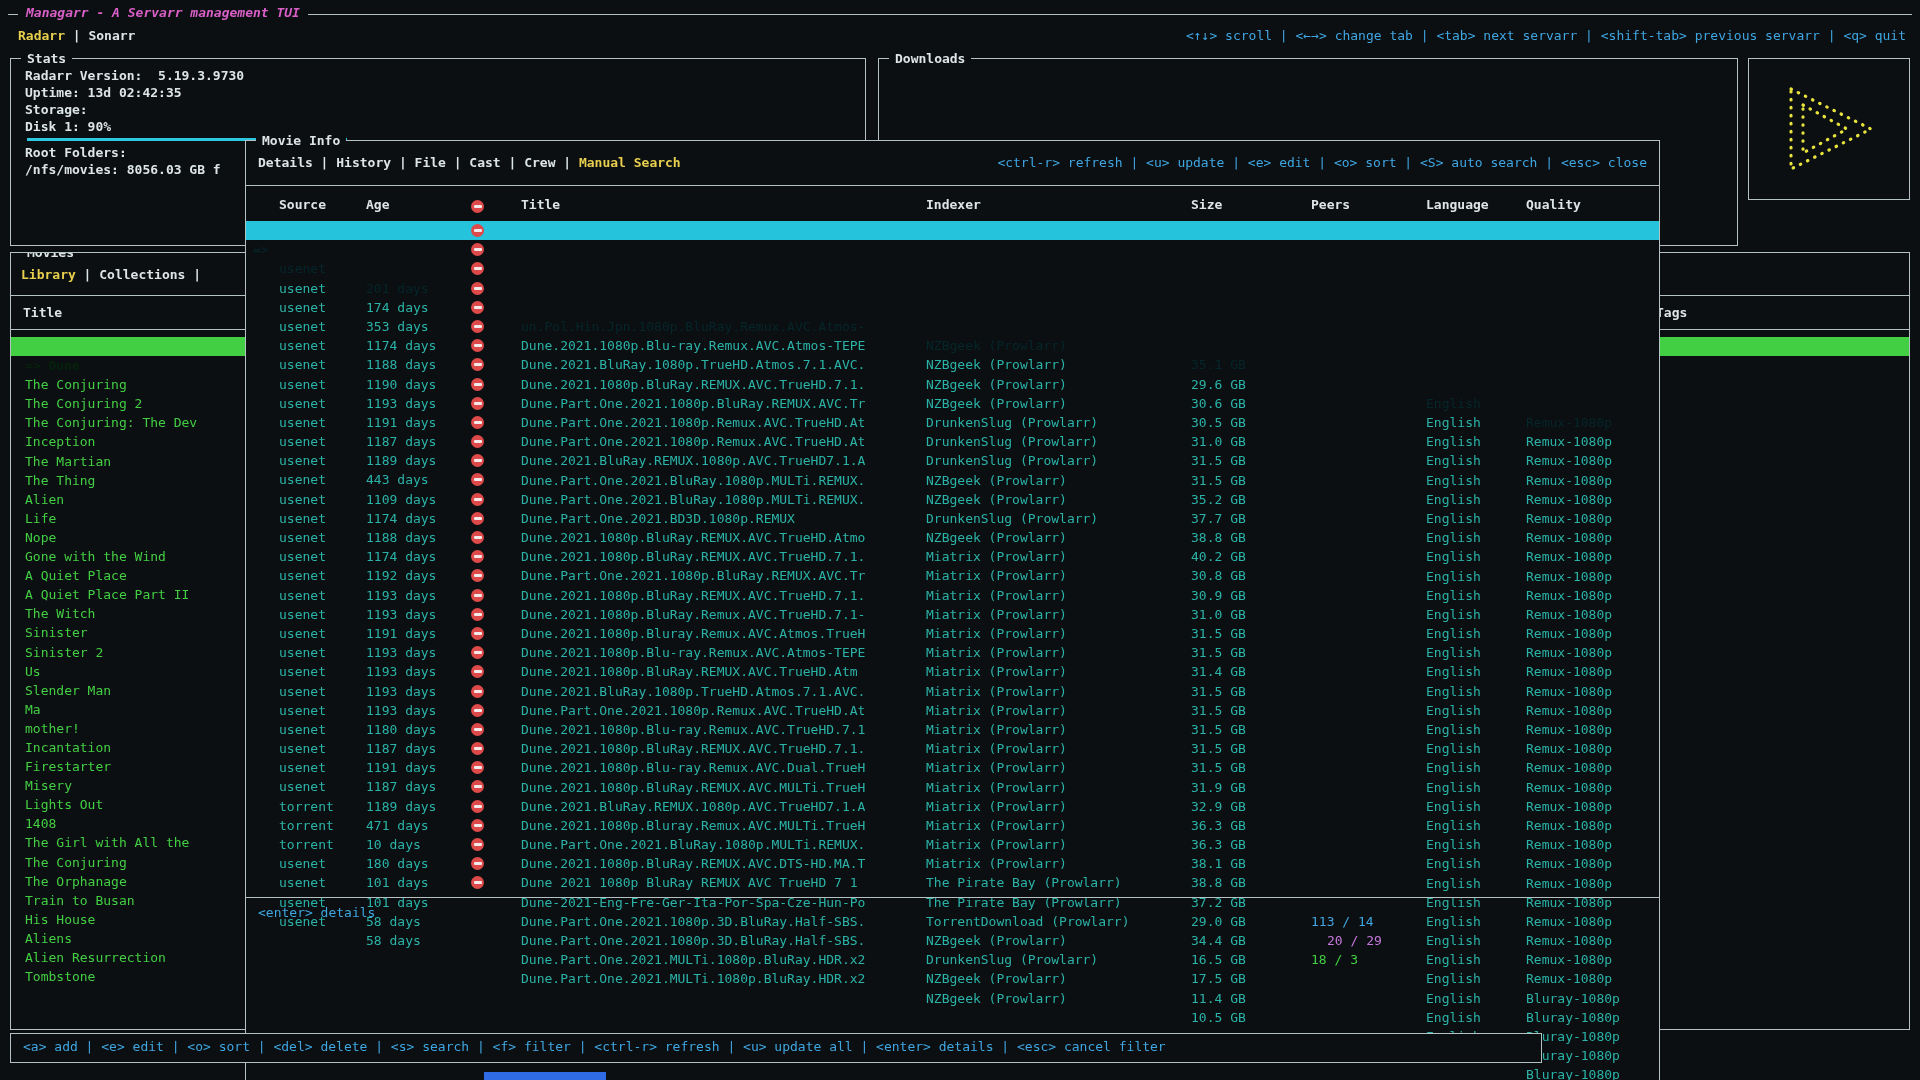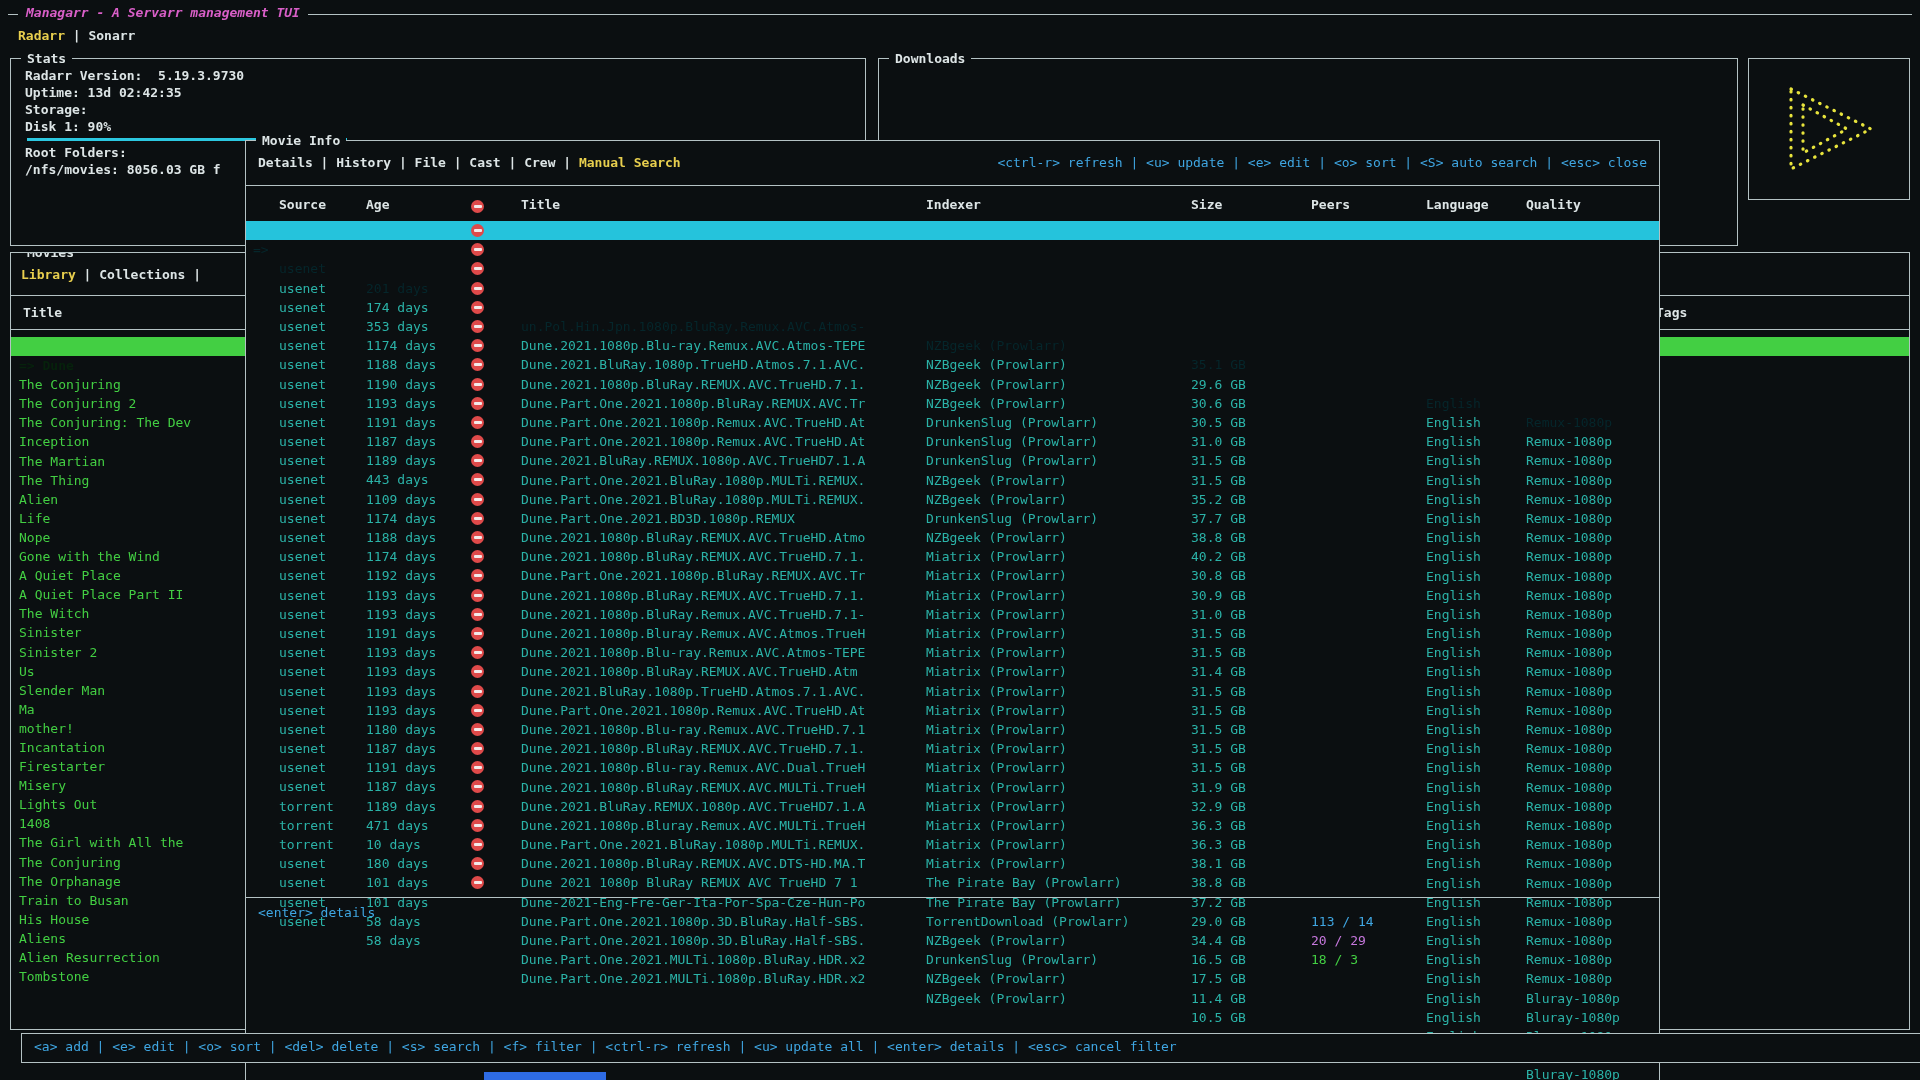--- a/index.html
+++ b/index.html
@@ -39,21 +39,21 @@
   .mtab{font-weight:bold;color:var(--foreground,#dde5e6)}
   .mtab.active{color:var(--yellow,#e8cf4e)}
   .mv-tabs-rule{position:absolute;top:42px;left:0;right:0;border-top:1px solid var(--border,#b4c2c4)}
   .mv-headers{position:absolute;top:52px;left:0;right:0;height:19px;font-weight:bold;color:var(--foreground,#dde5e6)}
   .mv-h-title{position:absolute;left:12px}
   .mv-h-tags{position:absolute;left:1645px}
   .mv-headers-rule{position:absolute;top:76px;left:0;right:0;border-top:1px solid var(--border,#b4c2c4)}
   .mv-rows{position:absolute;top:84px;left:0;right:0}
   .mv-row{position:relative;height:19.1px;line-height:19.1px;white-space:pre}
   .mv-row.selected{background:var(--green,#43cf43)}
-  .mv-title{position:absolute;left:8px;color:var(--green,#43cf43)}
+  .mv-title{position:absolute;left:14px;color:var(--green,#43cf43)}
   .mcell{position:absolute;color:var(--green,#43cf43)}
   .mv-row.selected .mv-title,.mv-row.selected .mcell{color:#06220c;font-weight:bold}
   .m-year{left:560px}.m-studio{left:640px}.m-runtime{left:910px}.m-rating{left:1020px}
   .m-lang{left:1155px}.m-size{left:1280px}.m-qual{left:1410px}
   .m-tag{left:1570px;top:3px;display:none}
   .m-tag.visible{display:block}
   .m-tag svg{display:block}
 
   
   .modal{left:245px;top:140px;width:1415px;height:1016px;z-index:10;overflow:visible}
@@ -71,35 +71,36 @@
   .ms-row.selected .cell{color:#05262b}
   .cell{position:absolute;white-space:pre}
   .c-arrow{left:7px}.c-src{left:33px}.c-age{left:120px}.c-rej{left:225px}.c-title{left:275px}
   .c-idx{left:680px}.c-size{left:945px}.c-peers{left:1065px}.c-lang{left:1180px}.c-qual{left:1280px}
   .noentry{width:13px;height:13px;border-radius:50%;background:var(--red,#de4a4a);top:3px}
   .noentry::after{content:"";position:absolute;left:2.5px;top:5px;width:8px;height:3px;background:#f2eaea;border-radius:1px}
   .mi-footer-rule{position:absolute;left:0;right:0;top:756px;border-top:1px solid var(--border,#b4c2c4)}
   .mi-footer{position:absolute;left:12px;top:764px;color:var(--cyan,#3fa6e2);white-space:pre}
 
   
-  .footer{left:21px;top:1033px;width:1900px;height:30px;z-index:15}
+  .footer{left:10px;top:1033px;width:1532px;height:30px;z-index:15}
   .footer-text{position:absolute;left:12px;top:5px;color:var(--cyan,#3fa6e2);white-space:pre}
 
   .taskbar-frag{position:absolute;left:484px;top:1072px;width:122px;height:8px;background:var(--taskbar-blue,#2e6be4);z-index:40}
 </style>
 </head>
 <body>
 
 <div class="screen">
 
   <div class="top-rule"></div>
   <div class="app-title">Managarr - A Servarr management TUI</div>
 
   <div class="servarr-tabs"><span class="stab active">Radarr</span><span class="sep"> | </span><span class="stab">Sonarr</span></div>
 
+  <div class="top-keybinds">&lt;↑↓&gt; scroll | &lt;←→&gt; change tab | &lt;tab&gt; next servarr | &lt;shift-tab&gt; previous servarr | &lt;q&gt; quit</div>
 
   <div class="panel stats-panel">
     <span class="panel-title">Stats</span>
     <div class="stats-body">
       <div class="stat-line">Radarr Version:  5.19.3.9730</div>
       <div class="stat-line">Uptime: 13d 02:42:35</div>
       <div class="stat-line">Storage:</div>
       <div class="stat-line">Disk 1: 90%</div>
       <div class="gauge"></div>
       <div class="stat-line">Root Folders:</div>
@@ -933,21 +934,21 @@
         </div>
 
         <div class="ms-row">
           <span class="cell c-arrow"></span>
           <span class="cell c-src">torrent</span>
           <span class="cell c-age">10 days</span>
           <span class="cell c-rej noentry"></span>
           <span class="cell c-title">Dune 2021 1080p BluRay REMUX AVC TrueHD 7 1</span>
           <span class="cell c-idx">The Pirate Bay (Prowlarr)</span>
           <span class="cell c-size">29.0 GB</span>
-          <span class="cell c-peers" style="color: rgb(198, 120, 221);">20 / 29</span>
+          <span class="cell c-peers" style="color: rgb(198, 120, 221); margin-left: 16px;">20 / 29</span>
           <span class="cell c-lang">English</span>
           <span class="cell c-qual">Remux-1080p</span>
         </div>
 
         <div class="ms-row">
           <span class="cell c-arrow"></span>
           <span class="cell c-src">torrent</span>
           <span class="cell c-age">180 days</span>
           <span class="cell c-rej noentry"></span>
           <span class="cell c-title">Dune-2021-Eng-Fre-Ger-Ita-Por-Spa-Cze-Hun-Po</span>

